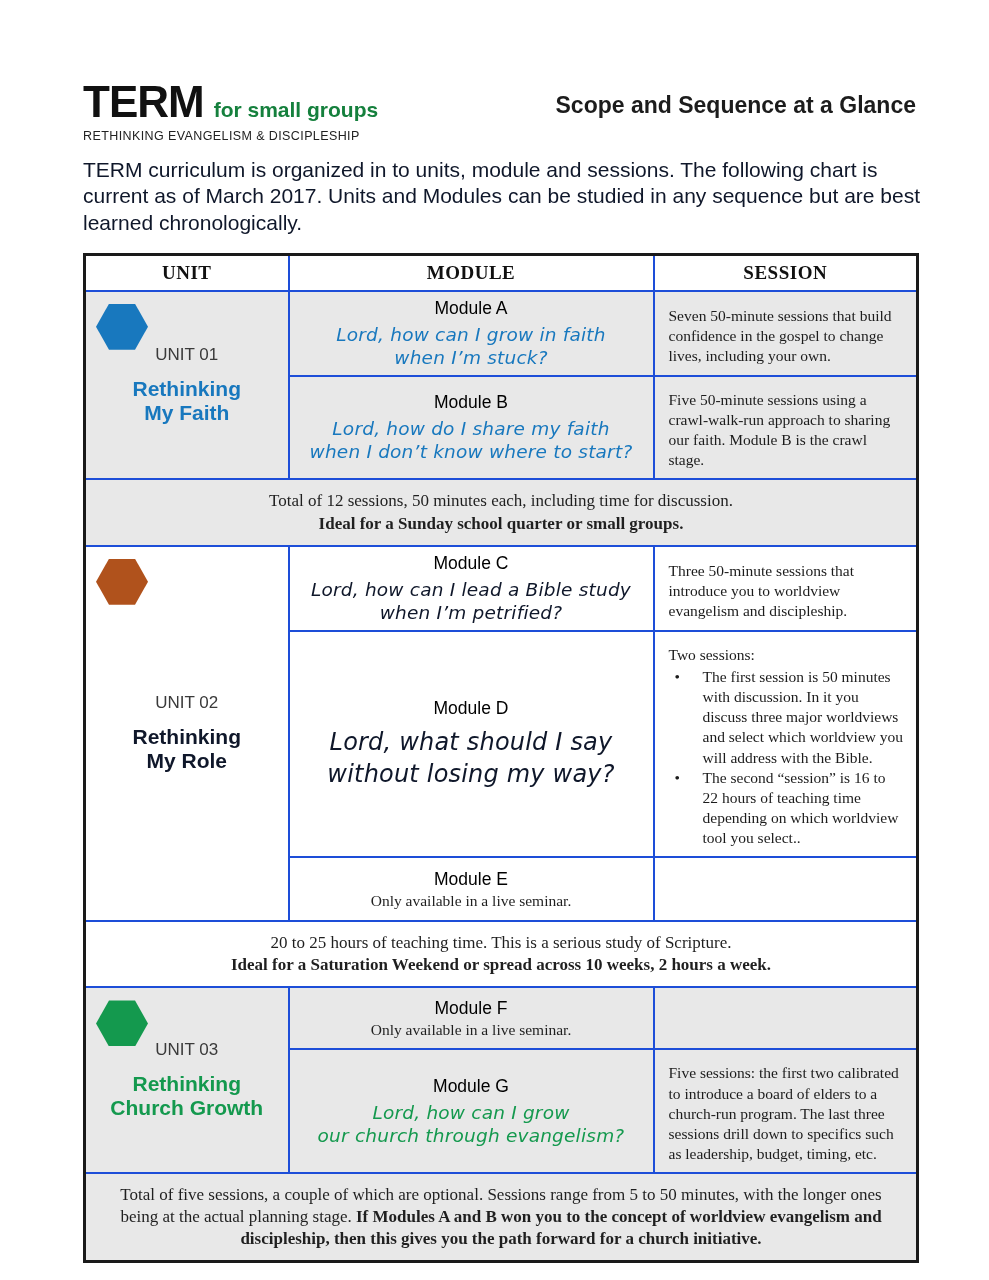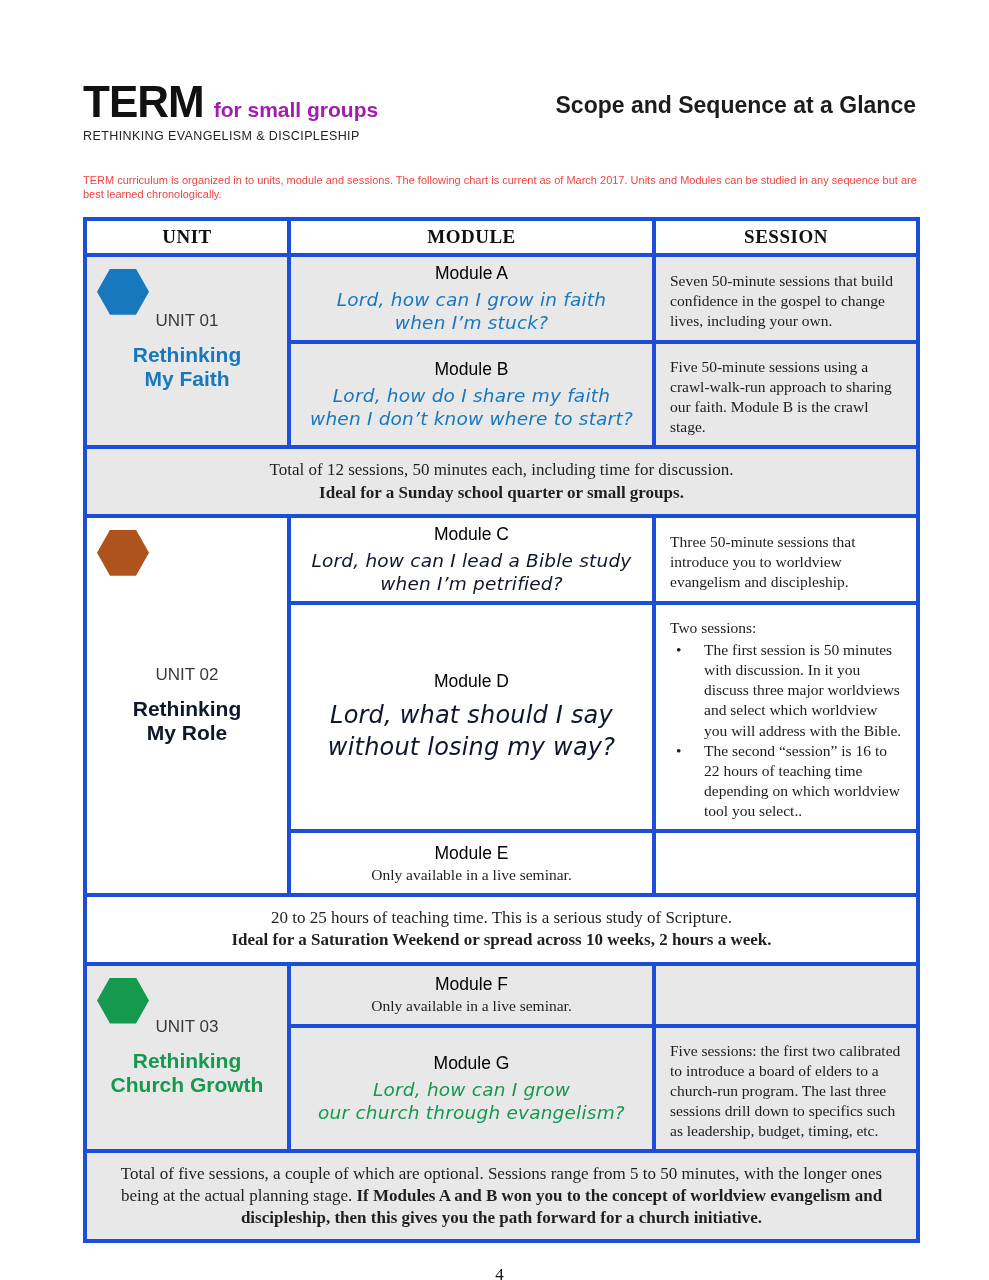--- a/index.html
+++ b/index.html
@@ -7,28 +7,28 @@
   body { font-family:"Liberation Sans", sans-serif; color:#1f1f1f; }
   .page {
     position:relative; width:989px; height:1280px; background:#fff;
     padding:80px 73px 0 83px; overflow:hidden;
   }
   
   .masthead { display:flex; justify-content:space-between; align-items:flex-start; }
   .logo-block { line-height:1; }
   .logo-line { display:flex; align-items:baseline; gap:10px; }
   .logo-term { font-size:44px; font-weight:bold; letter-spacing:-1px; color:#111; }
-  .logo-tagline { font-size:21px; font-weight:bold; color:#a21caf; }
+  .logo-tagline { font-size:21px; font-weight:bold; color:#15803d; }
   .logo-subtitle { font-size:12.5px; letter-spacing:.4px; color:#222; margin-top:6px; }
   .page-title { font-size:23px; font-weight:bold; color:#1c1c1c; margin-top:12px;text-align:center; }
   
-  .intro { margin-top:30px; font-size:11px; line-height:1.28; color:#ef4444; width:845px; }
+  .intro { margin-top:14px; font-size:21px; line-height:1.28; color:#0f172a; width:845px; }
   
   table.scope { border-collapse:collapse; margin-top:16px; table-layout:fixed; width:833px; }
-  table.scope td, table.scope th { border:4px solid #1d4ed8; vertical-align:middle; }
+  table.scope td, table.scope th { border:2px solid #1d4ed8; vertical-align:middle; }
   table.scope { border:3px solid #1a1a1a; }
   col.c-unit{width:204px;} col.c-module{width:365px;} col.c-session{width:264px;}
   th.colhead {
     font-family:"Liberation Serif", serif; font-size:19px; font-weight:bold;
     letter-spacing:.5px; height:36px; background:#fff; color:#111;
   }
   .shade { background:#e8e8e8; }
   
   td.unit-cell { position:relative; text-align:center; }
   .hex {

